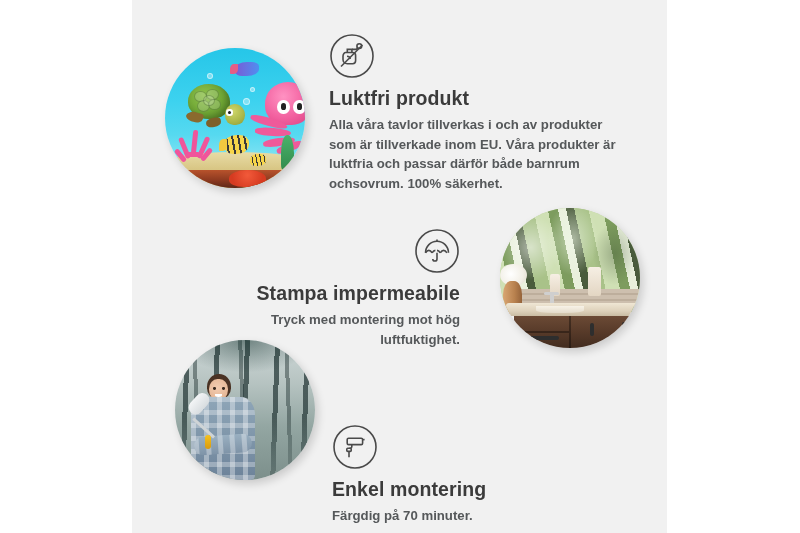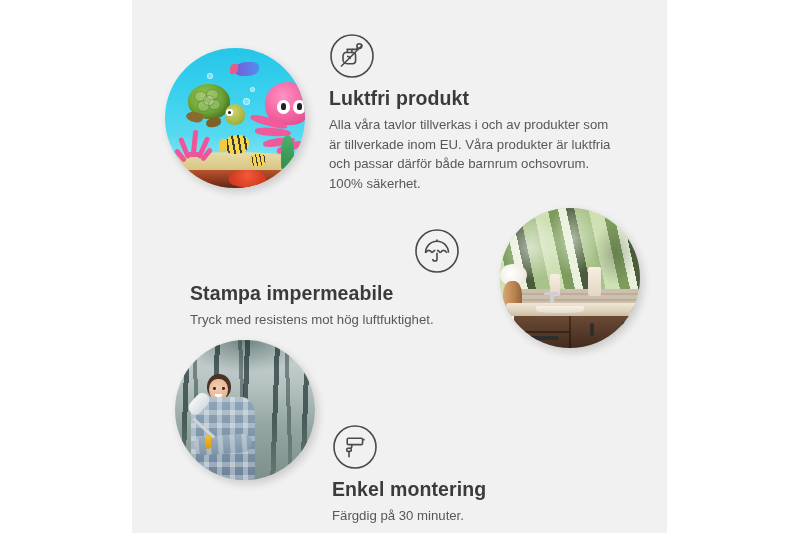--- a/index.html
+++ b/index.html
@@ -49,23 +49,24 @@
     color: #3b3b3b;
     letter-spacing: .1px;
     line-height: 1.25;
     margin: 0 0 5px 0;
   }
   .f-body {
     font-size: 13.2px;
     color: #55585a;
     line-height: 1.48;
     margin: 0;
+    font-weight: bold;
   }
   .align-left  { text-align: left; }
-  .align-right { }
+  .align-right { text-align: right; }
 
   
   .disc {
     position: absolute;
     border-radius: 50%;
     overflow: hidden;
     box-shadow: 3px 4px 9px rgba(0,0,0,0.16);
   }
   .disc-inner {
     position: absolute;
@@ -443,21 +444,21 @@
         <circle cx="23" cy="23" r="21"></circle>
         <path d="M11.5 24.8c0-6.4 5.2-11.6 11.5-11.6s11.5 5.2 11.5 11.6"></path>
         <path d="M11.5 24.8c1-1.6 2.1-2.4 3.3-2.4s2.3.8 3.3 2.4"></path>
         <path d="M18.1 24.8c1-1.6 2.1-2.4 3.3-2.4M23 22.4c1.2 0 2.3.8 3.3 2.4"></path>
         <path d="M26.3 24.8c1-1.6 2.1-2.4 3.3-2.4s2.3.8 3.3 2.4"></path>
         <line x1="23" y1="13.2" x2="23" y2="11.5"></line>
         <path d="M23 24.8v6.1c0 1.2-.9 2.1-2.1 2.1s-2.1-.9-2.1-2.1"></path>
       </svg>
     </div>
     <h3 class="f-title">Stampa impermeabile</h3>
-    <p class="f-body">Tryck med resistens mot hög luftfuktighet.</p>
+    <p class="f-body">Tryck med montering mot hög luftfuktighet.</p>
   </div>
 
   <div class="disc" style="left:175px; top:340px; width:140px; height:140px;">
     <div class="disc-inner">
       <div class="forest-bg"></div>
       <div class="forest-canopy"></div>
       <div class="woman">
         <div class="w-hair"></div>
         <div class="w-face"></div>
         <div class="w-eye" style="left:31%;"></div>
@@ -477,16 +478,16 @@
       <svg viewBox="0 0 46 46">
         <circle cx="23" cy="23" r="21"></circle>
         <rect x="15.2" y="14.2" width="15.4" height="6.4" rx="1.4"></rect>
         <path d="M19.8 20.6v2.1c0 .9-.7 1.6-1.6 1.6h-.9"></path>
         <rect x="14.8" y="24.3" width="4.4" height="3.1" rx="1"></rect>
         <line x1="17" y1="27.4" x2="17" y2="33.2"></line>
         <line x1="30.6" y1="15.6" x2="32.6" y2="15.6"></line>
       </svg>
     </div>
     <h3 class="f-title">Enkel montering</h3>
-    <p class="f-body">Färgdig på 30 minuter.</p>
+    <p class="f-body">Färgdig på 70 minuter.</p>
   </div>
 
 </div>
 
 </body></html>

